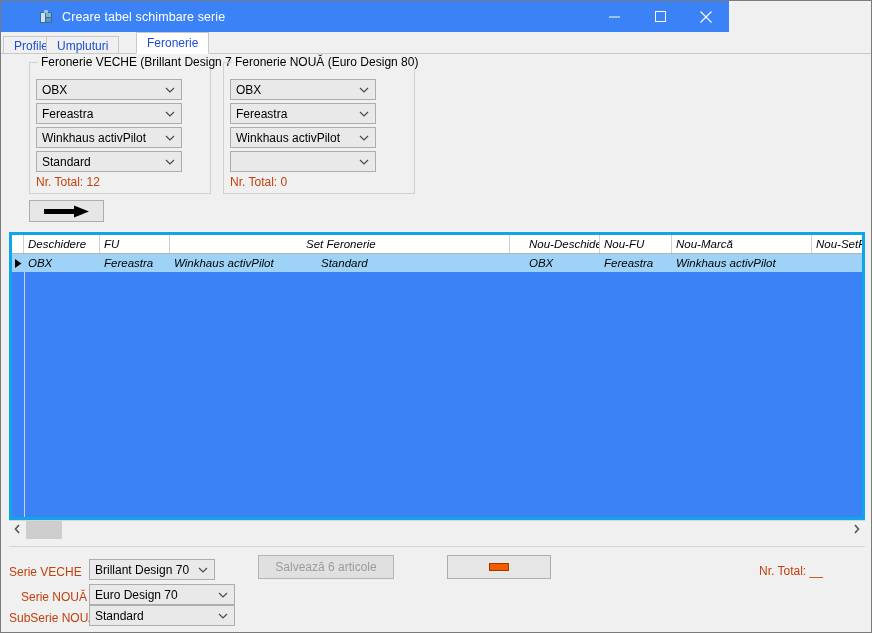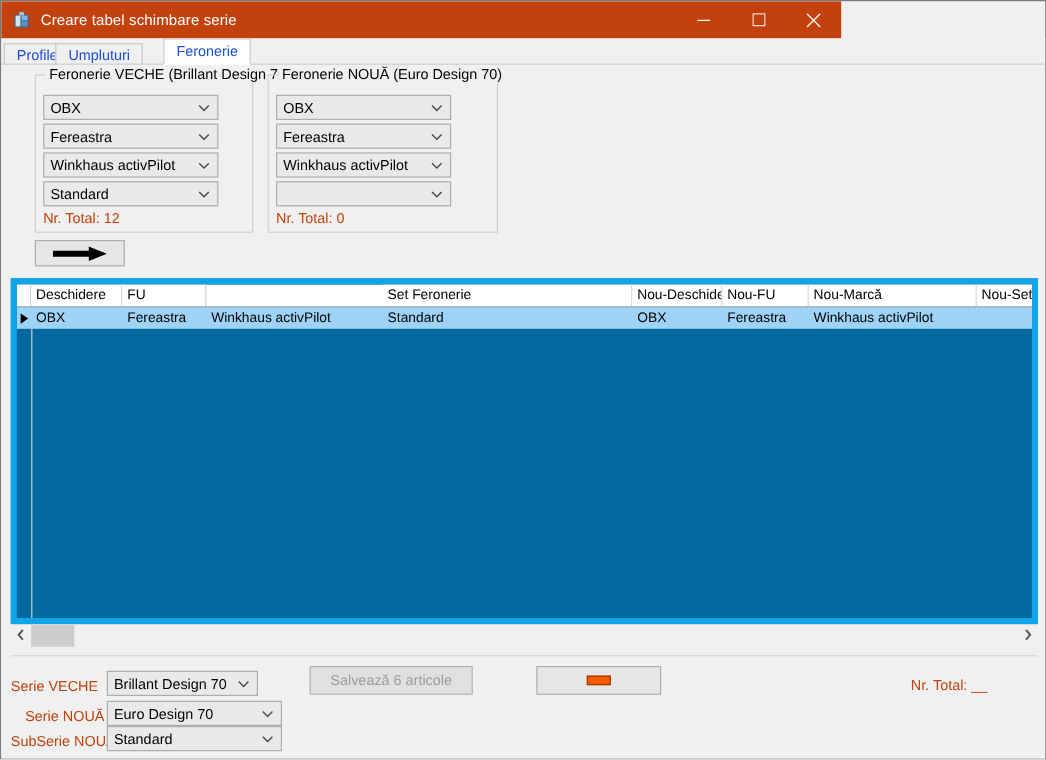--- a/index.html
+++ b/index.html
@@ -26,23 +26,24 @@
     border: 1px solid #7a7a7a;
     overflow: hidden;
   }
 
   
   .titlebar {
     position: absolute;
     left: 0; top: 0;
     width: 700px;
     height: 31px;
-    background: #c2410c;
-    display: flex;
-    align-items: center;
+    background: #3b82f6;
+    display: flex;
+    align-items: center;
+    padding-left: 28px;
   }
   .title-icon {
     width: 16px; height: 16px;
     margin-left: 9px;
     margin-right: 8px;
     position: relative;
     flex: 0 0 auto;
   }
   .title-text {
     color: #ffffff;
@@ -172,23 +173,24 @@
     justify-content: center;
     font-size: 12px;
     color: #000;
   }
   .btn.disabled { color: #9b9b9b; background: #e0e0e0; border-color: #b4b4b4; }
 
   
   .grid-wrap {
     position: absolute;
     box-sizing: border-box;
-    background: #0369a1;
-    border: 5px solid #0ea5e9;
+    background: #3b82f6;
+    border: 3px solid #0ea5e9;
     overflow: hidden;
+    font-style: italic;
   }
   .grid-header {
     position: absolute;
     left: 0; top: 0;
     height: 18px;
     width: 100%;
     background: #ffffff;
     border-bottom: 1px solid #b4b4b4;
   }
   .hcell {
@@ -377,21 +379,21 @@
           <svg width="10" height="7" viewBox="0 0 10 7">
               <polyline points="1,1.5 5,5.5 9,1.5" fill="none" stroke="#4a4a4a" stroke-width="1.2"></polyline>
             </svg>
         </span>
       </div>
 
       <span class="lbl" style="left:6px; top:112px;">Nr. Total: 12</span>
     </div>
 
     <div class="groupbox" style="left:222px; top:8px; width:190px; height:130px;">
-      <span class="gb-title">Feronerie NOUĂ (Euro Design 70)</span>
+      <span class="gb-title">Feronerie NOUĂ (Euro Design 80)</span>
 
       <div class="combo" style="left:6px; top:16px; width:146px;">
         <span>OBX</span>
         <span class="chev">
           <svg width="10" height="7" viewBox="0 0 10 7">
               <polyline points="1,1.5 5,5.5 9,1.5" fill="none" stroke="#4a4a4a" stroke-width="1.2"></polyline>
             </svg>
         </span>
       </div>
 
@@ -432,21 +434,21 @@
         </svg>
       </span>
     </div>
 
     <div class="grid-wrap" style="left:8px; top:178px; width:856px; height:288px;">
 
       <div class="grid-header">
         <div class="hcell" style="left:0px;  width:12px;  border-right:1px solid #cfcfcf;"></div>
         <div class="hcell" style="left:12px;  width:76px;">Deschidere</div>
         <div class="hcell" style="left:88px;  width:70px;">FU</div>
-        <div class="hcell" style="left:305px; width:208px;">Set Feronerie</div>
+        <div class="hcell" style="left:290px; width:208px;">Set Feronerie</div>
         <div class="hcell" style="left:513px; width:75px;">Nou-Deschidere</div>
         <div class="hcell" style="left:588px; width:72px;">Nou-FU</div>
         <div class="hcell" style="left:660px; width:140px;">Nou-Marcă</div>
         <div class="hcell" style="left:800px; width:56px; border-right:none;">Nou-SetFerc</div>
       </div>
 
       <div class="row selected" style="top:19px;">
         <span class="rowind">
           <svg width="7" height="9" viewBox="0 0 7 9">
               <polygon points="0,0 6.5,4.5 0,9" fill="#000000"></polygon>

